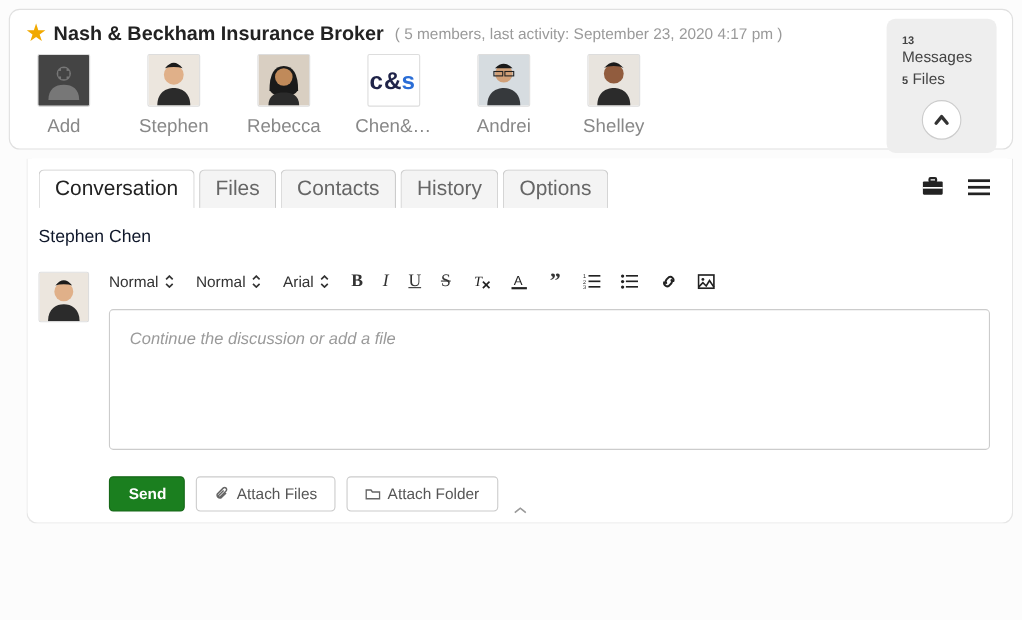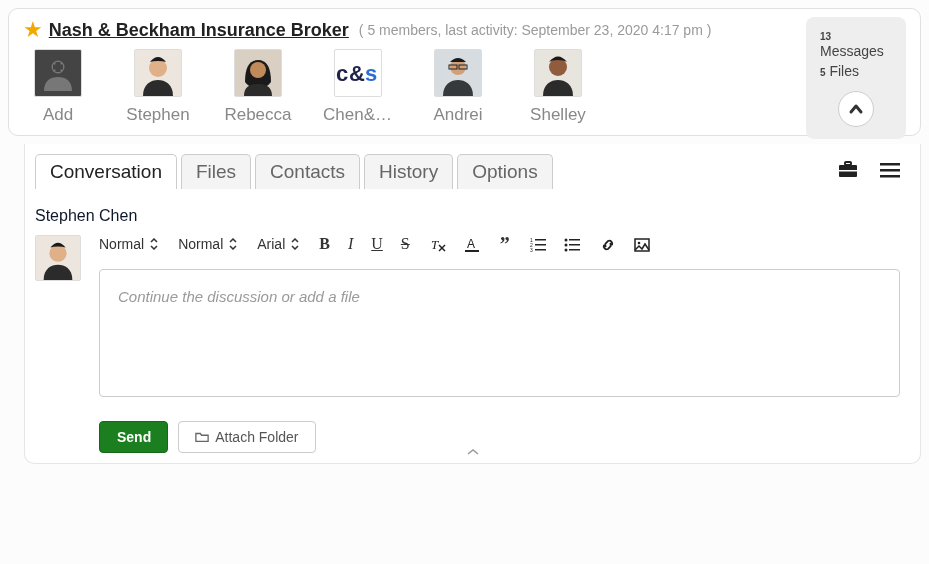--- a/index.html
+++ b/index.html
@@ -1,40 +1,40 @@
 <!DOCTYPE html>
 <html><head>
   <meta charset="utf-8">
   <style>
     * { box-sizing: border-box; margin: 0; padding: 0; }
     body { font-family: Arial, Helvetica, sans-serif; background: #fcfcfc; color: #333; font-size: 14px; }
     .header-card { background: #fff; border: 1px solid #e0e0e0; border-radius: 10px; margin: 8px; padding: 8px 14px 10px 14px; position: relative; }
     .header-top { display: flex; align-items: center; gap: 6px; }
     .star { color: #f1a900; font-size: 22px; }
-    .client-name { font-weight: bold; font-size: 18px; color: #222; text-decoration: underline; }
+    .client-name { font-weight: bold; font-size: 18px; color: #222; }
     .client-meta { color: #9a9a9a; font-size: 14px; margin-left: 4px; }
     .members-row { display: flex; gap: 30px; margin-top: 6px; }
     .member { display: flex; flex-direction: column; align-items: center; width: 70px; }
     .member .avatar { width: 48px; height: 48px; border: 1px solid #ddd; border-radius: 2px; }
     .member .label { color: #888; font-size: 17px; margin-top: 8px; text-align: center; white-space: nowrap; overflow: hidden; text-overflow: ellipsis; max-width: 70px; }
     .add-avatar { background: #444; display: flex; align-items: center; justify-content: center; }
     .add-plus { color: #fff; }
     .stats-box { position: absolute; right: 14px; top: 8px; background: #eee; border-radius: 8px; padding: 10px 14px 12px 14px; width: 100px; display: flex; flex-direction: column; align-items: center; }
     .stats-box .stat-line { align-self: flex-start; font-size: 14px; color: #444; margin-bottom: 4px; }
     .stats-box .stat-line b { font-weight: bold; font-size: 10px; }
     .collapse-btn { width: 36px; height: 36px; margin-top: 8px; background: #fff; border: 1px solid #ccc; border-radius: 50%; display: flex; align-items: center; justify-content: center; cursor: pointer; }
     .content-panel { margin: 0 8px 8px 24px; padding: 10px 20px 10px 10px; background: #fff; border-left: 1px solid #e6e6e6; border-right: 1px solid #e6e6e6; border-bottom: 1px solid #e6e6e6; border-bottom-left-radius: 10px; border-bottom-right-radius: 10px; position: relative; }
     .tabs-row { display: flex; align-items: center; }
     .tabs { display: flex; }
     .tab { padding: 6px 14px; font-size: 19px; color: #666; border: 1px solid #ccc; border-bottom: none; border-radius: 5px 5px 0 0; background: #f4f4f4; margin-right: 4px; cursor: pointer; }
     .tab.active { background: #fff; color: #222; }
     .tabs-right { margin-left: auto; display: flex; align-items: center; gap: 22px; }
     .toolbar-icon { color: #333; cursor: pointer; }
     .author-name { font-size: 16px; color: #0f172a; margin-top: 18px; }
-    .composer { display: flex; gap: 18px; margin-top: 4px; }
+    .composer { display: flex; gap: 18px; margin-top: 16px; }
     .composer-avatar { width: 46px; height: 46px; border: 1px solid #ddd; border-radius: 2px; margin-top: 6px; }
     .composer-body { flex: 1; }
     .rte-toolbar { display: flex; align-items: center; gap: 20px; height: 30px; color: #333; }
     .rte-dropdown { display: flex; align-items: center; gap: 6px; cursor: pointer; }
     .rte-btn { cursor: pointer; font-size: 16px; }
     .rte-group { display: flex; align-items: center; gap: 18px; }
     .rte-icon-svg { display: inline-block; vertical-align: middle; }
     .compose-area { border: 1px solid #ccc; border-radius: 4px; min-height: 128px; margin-top: 10px; padding: 18px; color: #9a9a9a; font-style: italic; font-size: 15px; background: #fff; }
     .actions-row { display: flex; gap: 10px; margin-top: 24px; }
     .btn { padding: 7px 16px; border-radius: 4px; font-size: 14px; cursor: pointer; display: inline-flex; align-items: center; gap: 6px; }
@@ -260,20 +260,26 @@
       </div>
 
       <div class="compose-area">
         <span>Continue the discussion or add a file</span>
       </div>
 
       <div class="actions-row">
         <button class="btn btn-send">Send</button>
         <button class="btn btn-secondary">
           <svg width="14" height="14" viewBox="0 0 16 16">
+              <path d="M12 7l-5 5a3 3 0 0 1-4-4l6-6a2 2 0 0 1 3 3l-6 6a1 1 0 0 1-1.5-1.5l5-5" fill="none" stroke="#666" stroke-width="1.5"></path>
+            </svg>
+          <span>Attach Files</span>
+        </button>
+        <button class="btn btn-secondary">
+          <svg width="14" height="14" viewBox="0 0 16 16">
               <path d="M1 4h5l1.5 2H15v7H1z" fill="none" stroke="#666" stroke-width="1.5"></path>
             </svg>
           <span>Attach Folder</span>
         </button>
       </div>
     </div>
   </div>
 
   <div class="panel-collapse">
     <svg width="14" height="8" viewBox="0 0 14 8">

